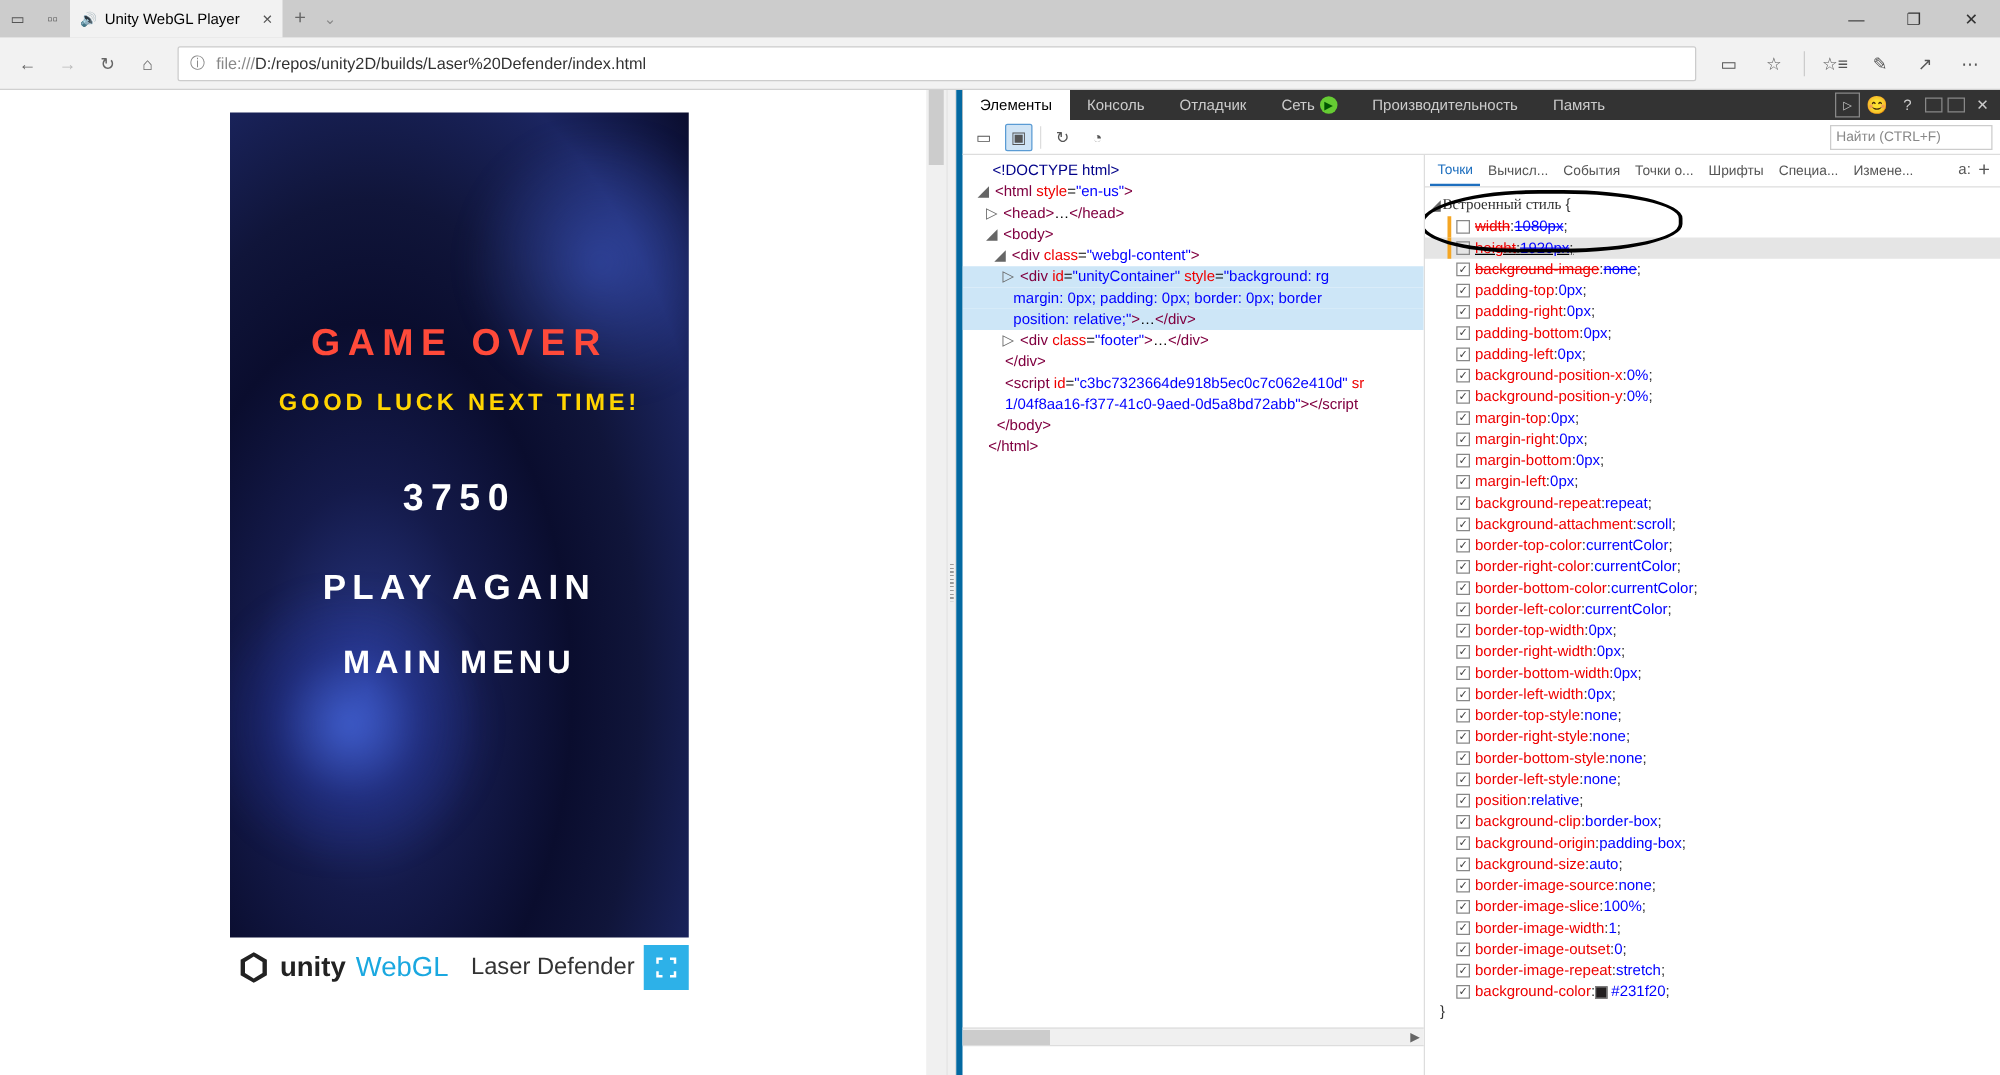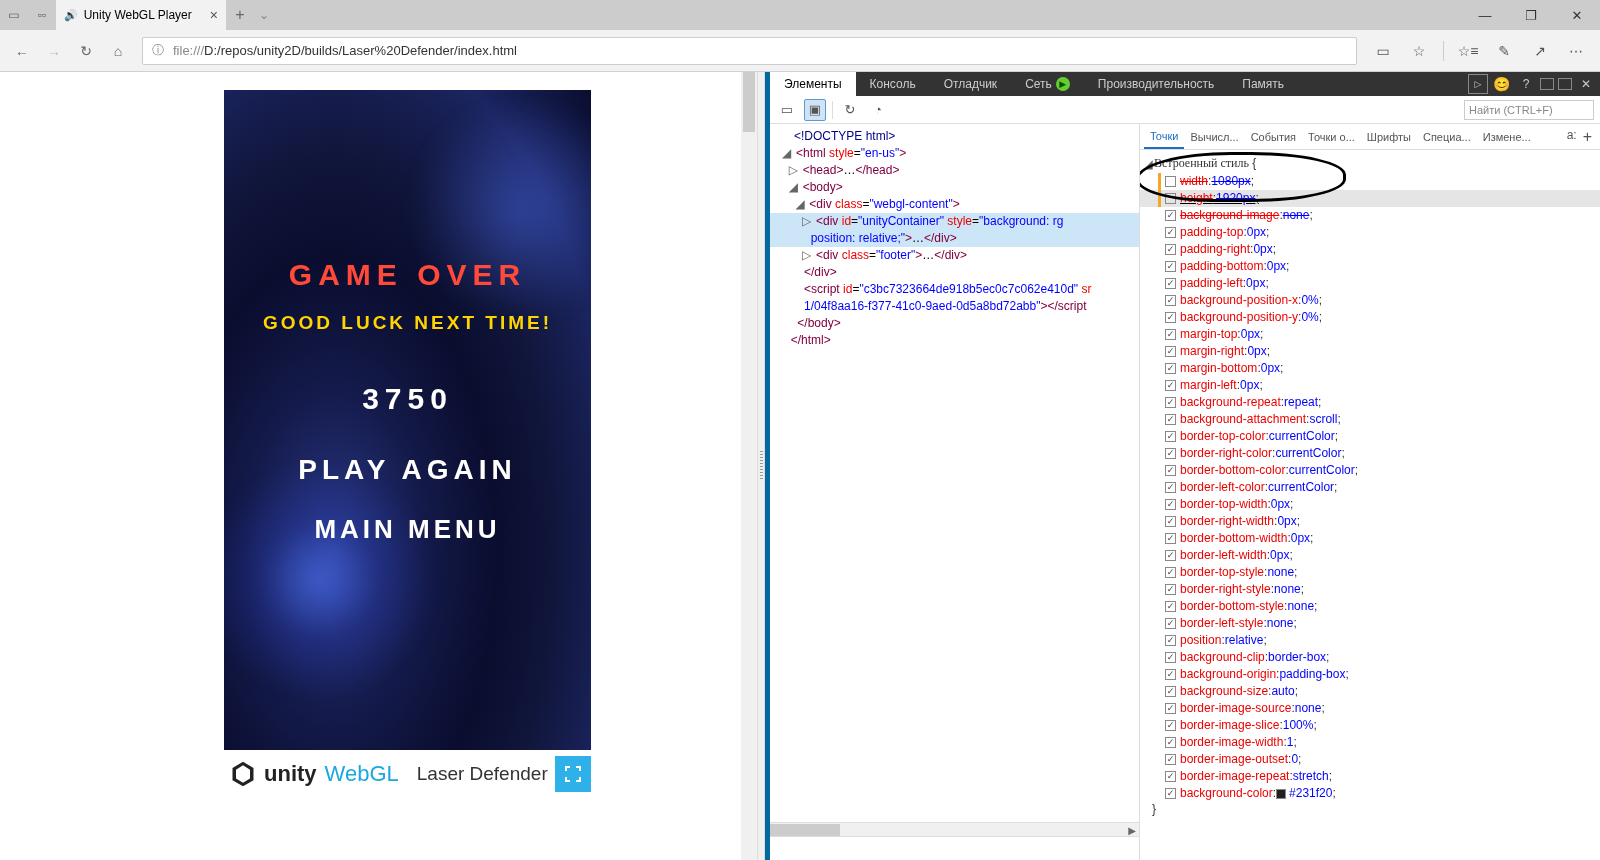--- a/index.html
+++ b/index.html
@@ -27,21 +27,21 @@
 .url-box .path { color: #333; }
 .addr-icon { width: 32px; height: 28px; display: flex; align-items: center; justify-content: center; color: #555; font-size: 14px; }
 
 
 .main { display: flex; height: calc(100% - 72px); }
 .page-area { width: 757px; height: 100%; background: #fff; position: relative; overflow: hidden; }
 .splitter { width: 8px; background: #f0f0f0; border-left: 1px solid #ddd; border-right: 1px solid #ddd; display:flex; align-items:center; justify-content:center; }
 .splitter-grip { width:3px; height:30px; background: repeating-linear-gradient(#999 0 1px, transparent 1px 3px); }
 
 
-.game-wrap { position: absolute; left: 184px; top: 18px; width: 367px; margin-left: 40px; }
+.game-wrap { position: absolute; left: 184px; top: 18px; width: 367px; }
 .game-canvas { width: 367px; height: 660px; background: radial-gradient(ellipse at 30% 70%, #2a3a8a 0%, #141a4a 25%, #0a0d2e 45%, #10153a 60%, #1b2560 80%, #0a0d2e 100%); position: relative; overflow:hidden; }
 .nebula1 { position:absolute; left:-30px; top:380px; width:250px; height:220px; background: radial-gradient(circle, rgba(80,120,255,0.6), rgba(40,60,180,0.3), transparent 70%); filter: blur(8px); }
 .nebula2 { position:absolute; right:-50px; top:20px; width:240px; height:200px; background: radial-gradient(circle, rgba(70,100,220,0.5), transparent 70%); filter: blur(10px);}
 .game-text { position:absolute; width:100%; text-align:center; font-family: "Arial Black", sans-serif; letter-spacing: 2px;}
 .go { top: 168px; color: #ff4a3a; font-size: 30px; font-weight: 900; letter-spacing: 6px;}
 .luck { top: 222px; color: #ffd400; font-size: 19px; font-weight: 900; letter-spacing: 3px;}
 .score { top: 292px; color: #fff; font-size: 30px; font-weight: 900; letter-spacing: 6px;}
 .play { top: 364px; color: #fff; font-size: 28px; font-weight: 900; letter-spacing: 5px;}
 .menu { top: 424px; color: #fff; font-size: 26px; font-weight: 900; letter-spacing: 4px;}
 .game-footer { height: 48px; display: flex; align-items: center; padding: 0 4px; position: relative;}
@@ -228,20 +228,21 @@
     </div>
     <div class="dt-body">
       <div class="dt-dom">
         <div class="dom-tree">
           <div class="dom-line">      <span class="tw">&lt;!DOCTYPE html&gt;</span></div>
           <div class="dom-line">  <span class="twist">◢</span> <span class="tag">&lt;html</span> <span class="attr-name">style</span>=<span class="attr-val">"en-us"</span><span class="tag">&gt;</span></div>
           <div class="dom-line">    <span class="twist">▷</span> <span class="tag">&lt;head&gt;</span>…<span class="tag">&lt;/head&gt;</span></div>
           <div class="dom-line">    <span class="twist">◢</span> <span class="tag">&lt;body&gt;</span></div>
           <div class="dom-line">      <span class="twist">◢</span> <span class="tag">&lt;div</span> <span class="attr-name">class</span>=<span class="attr-val">"webgl-content"</span><span class="tag">&gt;</span></div>
           <div class="dom-line selected">        <span class="twist">▷</span> <span class="tag">&lt;div</span> <span class="attr-name">id</span>=<span class="attr-val">"unityContainer"</span> <span class="attr-name">style</span>=<span class="attr-val">"background: rg</span></div>
+          <div class="dom-line selected">           <span class="attr-val">margin: 0px; padding: 0px; border: 0px; border</span></div>
           <div class="dom-line selected">           <span class="attr-val">position: relative;"</span><span class="tag">&gt;</span>…<span class="tag">&lt;/div&gt;</span></div>
           <div class="dom-line">        <span class="twist">▷</span> <span class="tag">&lt;div</span> <span class="attr-name">class</span>=<span class="attr-val">"footer"</span><span class="tag">&gt;</span>…<span class="tag">&lt;/div&gt;</span></div>
           <div class="dom-line">         <span class="tag">&lt;/div&gt;</span></div>
           <div class="dom-line">         <span class="tag">&lt;script</span> <span class="attr-name">id</span>=<span class="attr-val">"c3bc7323664de918b5ec0c7c062e410d"</span> <span class="attr-name">sr</span></div>
           <div class="dom-line">         <span class="attr-val">1/04f8aa16-f377-41c0-9aed-0d5a8bd72abb"</span><span class="tag">&gt;&lt;/script</span></div>
           <div class="dom-line">       <span class="tag">&lt;/body&gt;</span></div>
           <div class="dom-line">     <span class="tag">&lt;/html&gt;</span></div>
         </div>
         <div class="dom-scroll">
             <div class="dom-scroll-thumb"></div>

